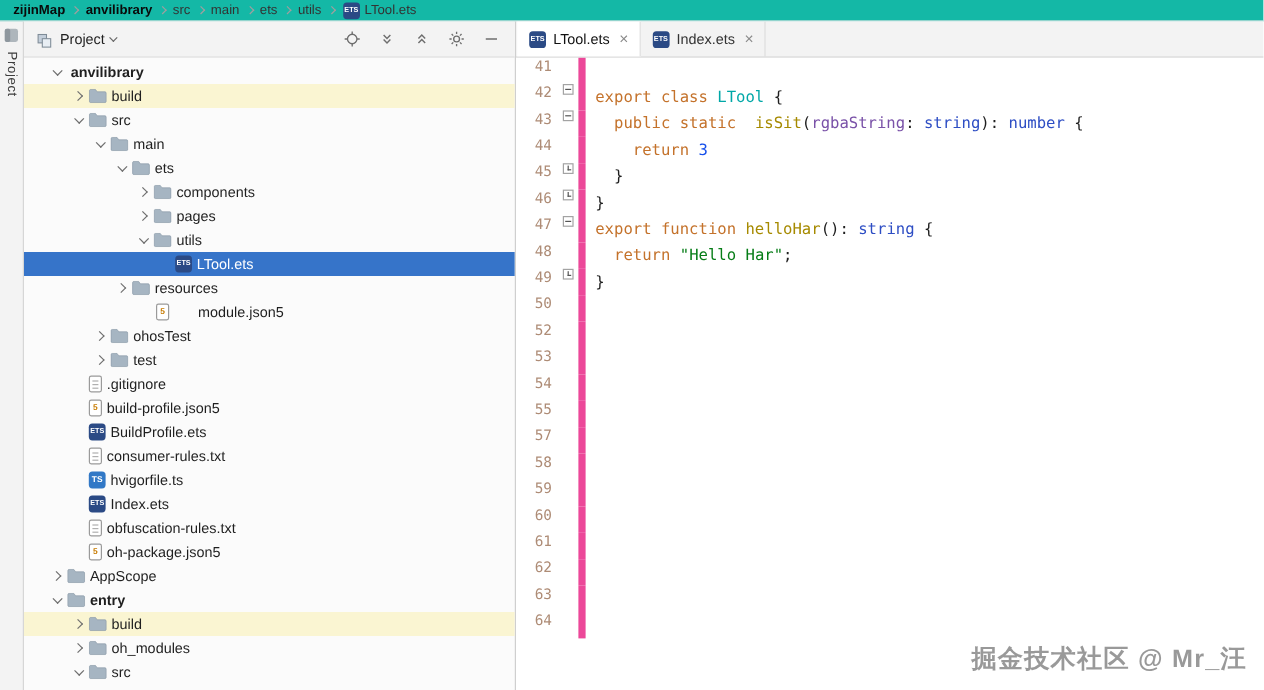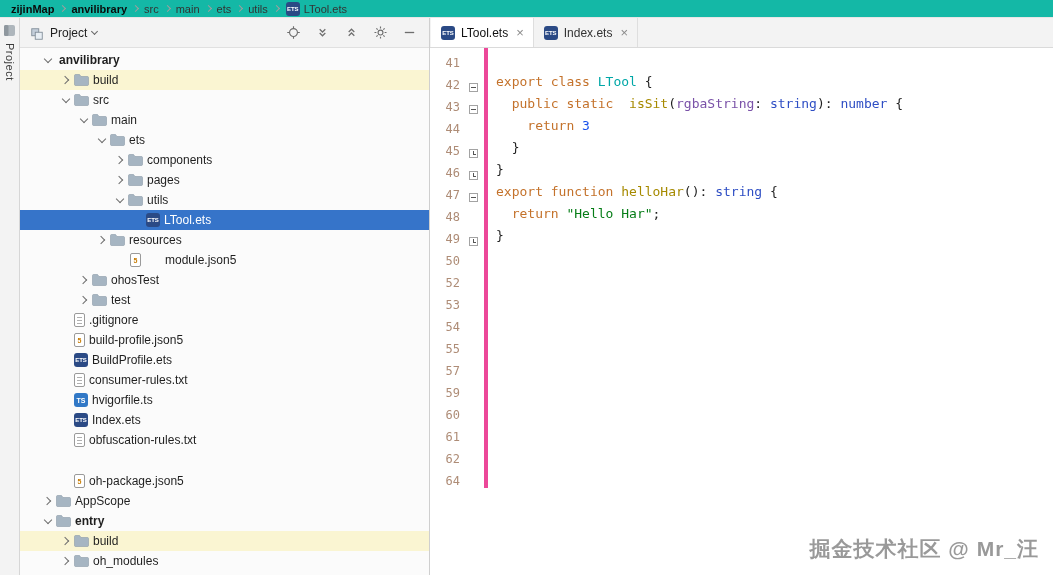--- a/index.html
+++ b/index.html
@@ -72,22 +72,22 @@
   .tab-bar { height:30px; flex:none; background:#F3F3F3; border-bottom:1px solid #DADADA;
              display:flex; align-items:stretch; padding-left:1px; }
   .tab { display:flex; align-items:center; gap:6px; padding:0 9px; font-size:12px; color:#333;
          border-right:1px solid #DEDEDE; cursor:pointer; }
   .tab.active { background:#fff; color:#111; }
   .tab .close { color:#8A8A8A; font-size:13px; line-height:1; margin-left:2px; }
 
   .editor-body { flex:1; position:relative; overflow:hidden;
                  font-family:"DejaVu Sans Mono","Liberation Mono",monospace; font-size:13px; }
   .code-line { display:flex; height:22px; align-items:center; }
-  .gut { width:58px; height:100%; flex:none; display:inline-flex; align-items:flex-end;
-         border-right:4px solid #ec4899; }
+  .gut { width:58px; height:100%; flex:none; display:inline-flex; align-items:flex-start;
+         border-right:6px solid #ec4899; }
   .lnum { width:30px; flex:none; text-align:right; font-size:12px; color:var(--line-number); }
   .foldcell { width:26px; flex:none; display:inline-flex; justify-content:center; align-items:center; }
   .fold { width:9px; height:9px; border:1px solid #A3A3A3; background:#fff; position:relative; display:inline-block; }
   .fold.start::after { content:""; position:absolute; left:1px; right:1px; top:3px; border-top:1.2px solid #555; }
   .fold.end::after   { content:""; position:absolute; left:3px; right:1px; top:1px; bottom:2px;
                        border-left:1.2px solid #555; border-bottom:1.2px solid #555; }
   .cline { white-space:pre; padding-left:8px; color:#1F1F1F; }
 
   .tk-kw  { color:var(--keyword); }
   .tk-cls { color:var(--class-name); }
@@ -347,21 +347,21 @@
           <div class="trow" style="padding-left: 38px;">
             <span class="chevcell"></span>
             <span class="badge ets" style="margin-left: 1px;">ETS</span>
             <span class="tlabel">Index.ets</span>
           </div>
           <div class="trow" style="padding-left: 38px;">
             <span class="chevcell"></span>
             <span class="doc txt" style="margin-left: 1px;"></span>
             <span class="tlabel">obfuscation-rules.txt</span>
           </div>
-          <div class="trow" style="padding-left: 38px; margin-top: 21px;">
+          <div class="trow" style="padding-left: 38px;">
             <span class="chevcell"></span>
             <span class="doc json" style="margin-left: 1px;">5</span>
             <span class="tlabel">oh-package.json5</span>
           </div>
           <div class="trow" style="padding-left: 20px;">
             <span class="chevcell">
               <span class="chev collapsed"></span>
             </span>
             <span class="ficon" style="margin-left: 1px;">
               <svg viewBox="0 0 15 12" width="15" height="12">
@@ -544,20 +544,27 @@
             </div>
             <div class="code-line">
               <span class="gut">
                 <span class="lnum">57</span>
                 <span class="foldcell"></span>
               </span>
               <span class="cline"></span>
             </div>
             <div class="code-line">
               <span class="gut">
+                <span class="lnum">58</span>
+                <span class="foldcell"></span>
+              </span>
+              <span class="cline"></span>
+            </div>
+            <div class="code-line">
+              <span class="gut">
                 <span class="lnum">59</span>
                 <span class="foldcell"></span>
               </span>
               <span class="cline"></span>
             </div>
             <div class="code-line">
               <span class="gut">
                 <span class="lnum">60</span>
                 <span class="foldcell"></span>
               </span>
@@ -566,20 +573,27 @@
             <div class="code-line">
               <span class="gut">
                 <span class="lnum">61</span>
                 <span class="foldcell"></span>
               </span>
               <span class="cline"></span>
             </div>
             <div class="code-line">
               <span class="gut">
                 <span class="lnum">62</span>
+                <span class="foldcell"></span>
+              </span>
+              <span class="cline"></span>
+            </div>
+            <div class="code-line">
+              <span class="gut">
+                <span class="lnum">63</span>
                 <span class="foldcell"></span>
               </span>
               <span class="cline"></span>
             </div>
             <div class="code-line">
               <span class="gut">
                 <span class="lnum">64</span>
                 <span class="foldcell"></span>
               </span>
               <span class="cline"></span>

